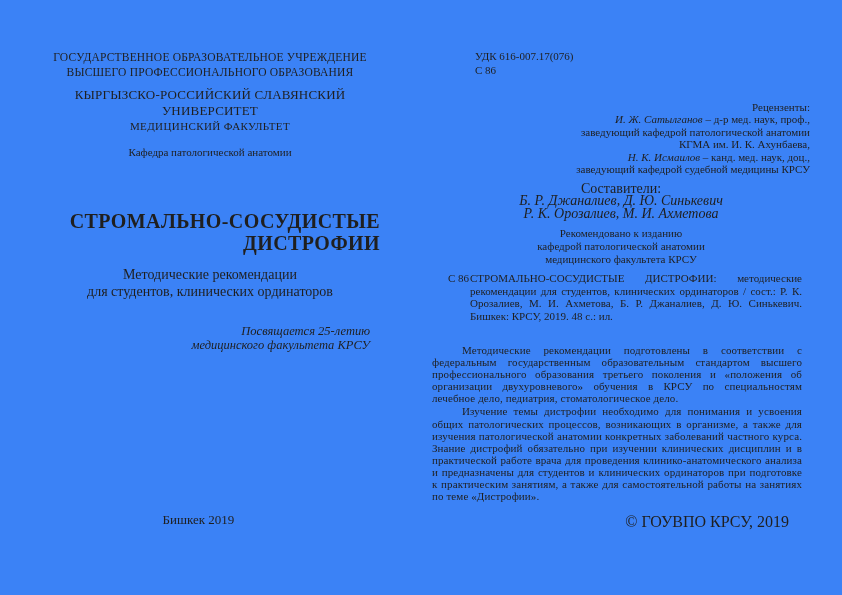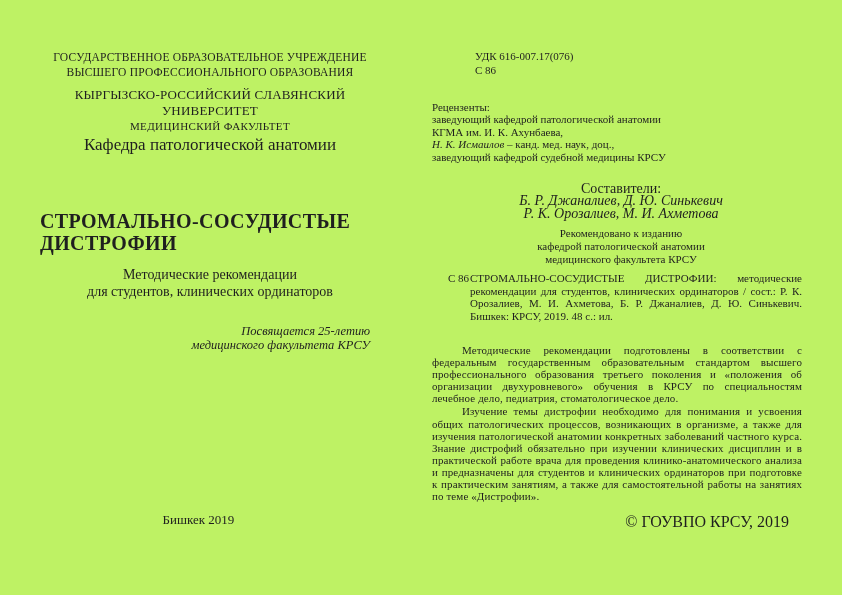--- a/index.html
+++ b/index.html
@@ -1,40 +1,40 @@
 <!DOCTYPE html>
 <html><head>
 <meta charset="utf-8">
 <style>
   html, body { margin: 0; padding: 0; background: #e8e8e8; }
   .canvas {
     position: relative;
     width: 842px;
     height: 595px;
-    background: #bef264;
+    background: #3b82f6;
     color: #1f1f1f;
     font-family: "Liberation Serif", "DejaVu Serif", serif;
     overflow: hidden;
     margin: 0 auto;
   }
   .it { font-style: italic; }
 
   
   .lp-header {
     position: absolute; left: 40px; top: 50px; width: 340px;
     text-align: center;
   }
   .org-line   { font-size: 11.5px; line-height: 15px; letter-spacing: 0.2px; }
   .university { margin-top: 7px; font-size: 13px; line-height: 16px; letter-spacing: 0.2px; }
   .faculty    { margin-top: 0; font-size: 11px; line-height: 15px; letter-spacing: 0.4px; }
-  .department { margin-top: 3px; font-size: 17px; line-height: 15px; }
+  .department { margin-top: 11px; font-size: 11px; line-height: 15px; }
 
   .lp-title {
     position: absolute; left: 40px; top: 210px; width: 340px;
-    text-align: left; font-weight: bold; font-size: 20px; line-height: 22px;
+    text-align: right; font-weight: bold; font-size: 20px; line-height: 22px;
     letter-spacing: 0.4px;
   }
   .lp-subtitle {
     position: absolute; left: 40px; top: 266px; width: 340px;
     text-align: center; font-size: 14px; line-height: 17px;
   }
   .lp-dedication {
     position: absolute; left: 120px; top: 324px; width: 250px;
     text-align: right; font-style: italic; font-size: 12.5px; line-height: 14px;
   }
@@ -43,21 +43,21 @@
     text-align: center; font-size: 13px; line-height: 14px;
   }
 
   
   .rp-udk {
     position: absolute; left: 475px; top: 50px;
     font-size: 11px; line-height: 13.5px;
   }
   .rp-reviewers {
     position: absolute; left: 432px; top: 101px; width: 378px;
-    text-align: left; font-size: 11px; line-height: 12.4px;
+    text-align: right; font-size: 11px; line-height: 12.4px;
   }
   .rp-compilers {
     position: absolute; left: 432px; top: 183px; width: 378px;
     text-align: center; font-size: 14px; line-height: 12.4px;
   }
   .rp-recommend {
     position: absolute; left: 432px; top: 227px; width: 378px;
     text-align: center; font-size: 11px; line-height: 13.2px;
   }
   .rp-bib {
@@ -110,20 +110,21 @@
 
   <div class="lp-city">Бишкек 2019</div>
 
   <div class="rp-udk">
     <div>УДК 616-007.17(076)</div>
     <div>С 86</div>
   </div>
 
   <div class="rp-reviewers">
     <div>Рецензенты:</div>
+    <div><span class="it">И. Ж. Сатылганов</span><span> – д-р мед. наук, проф.,</span></div>
     <div>заведующий кафедрой патологической анатомии</div>
     <div>КГМА им. И. К. Ахунбаева,</div>
     <div><span class="it">Н. К. Исмаилов</span><span> – канд. мед. наук, доц.,</span></div>
     <div>заведующий кафедрой судебной медицины КРСУ</div>
   </div>
 
   <div class="rp-compilers">
     <div>Составители:</div>
     <div class="it">Б. Р. Джаналиев, Д. Ю. Синькевич</div>
     <div class="it">Р. К. Орозалиев, М. И. Ахметова</div>

